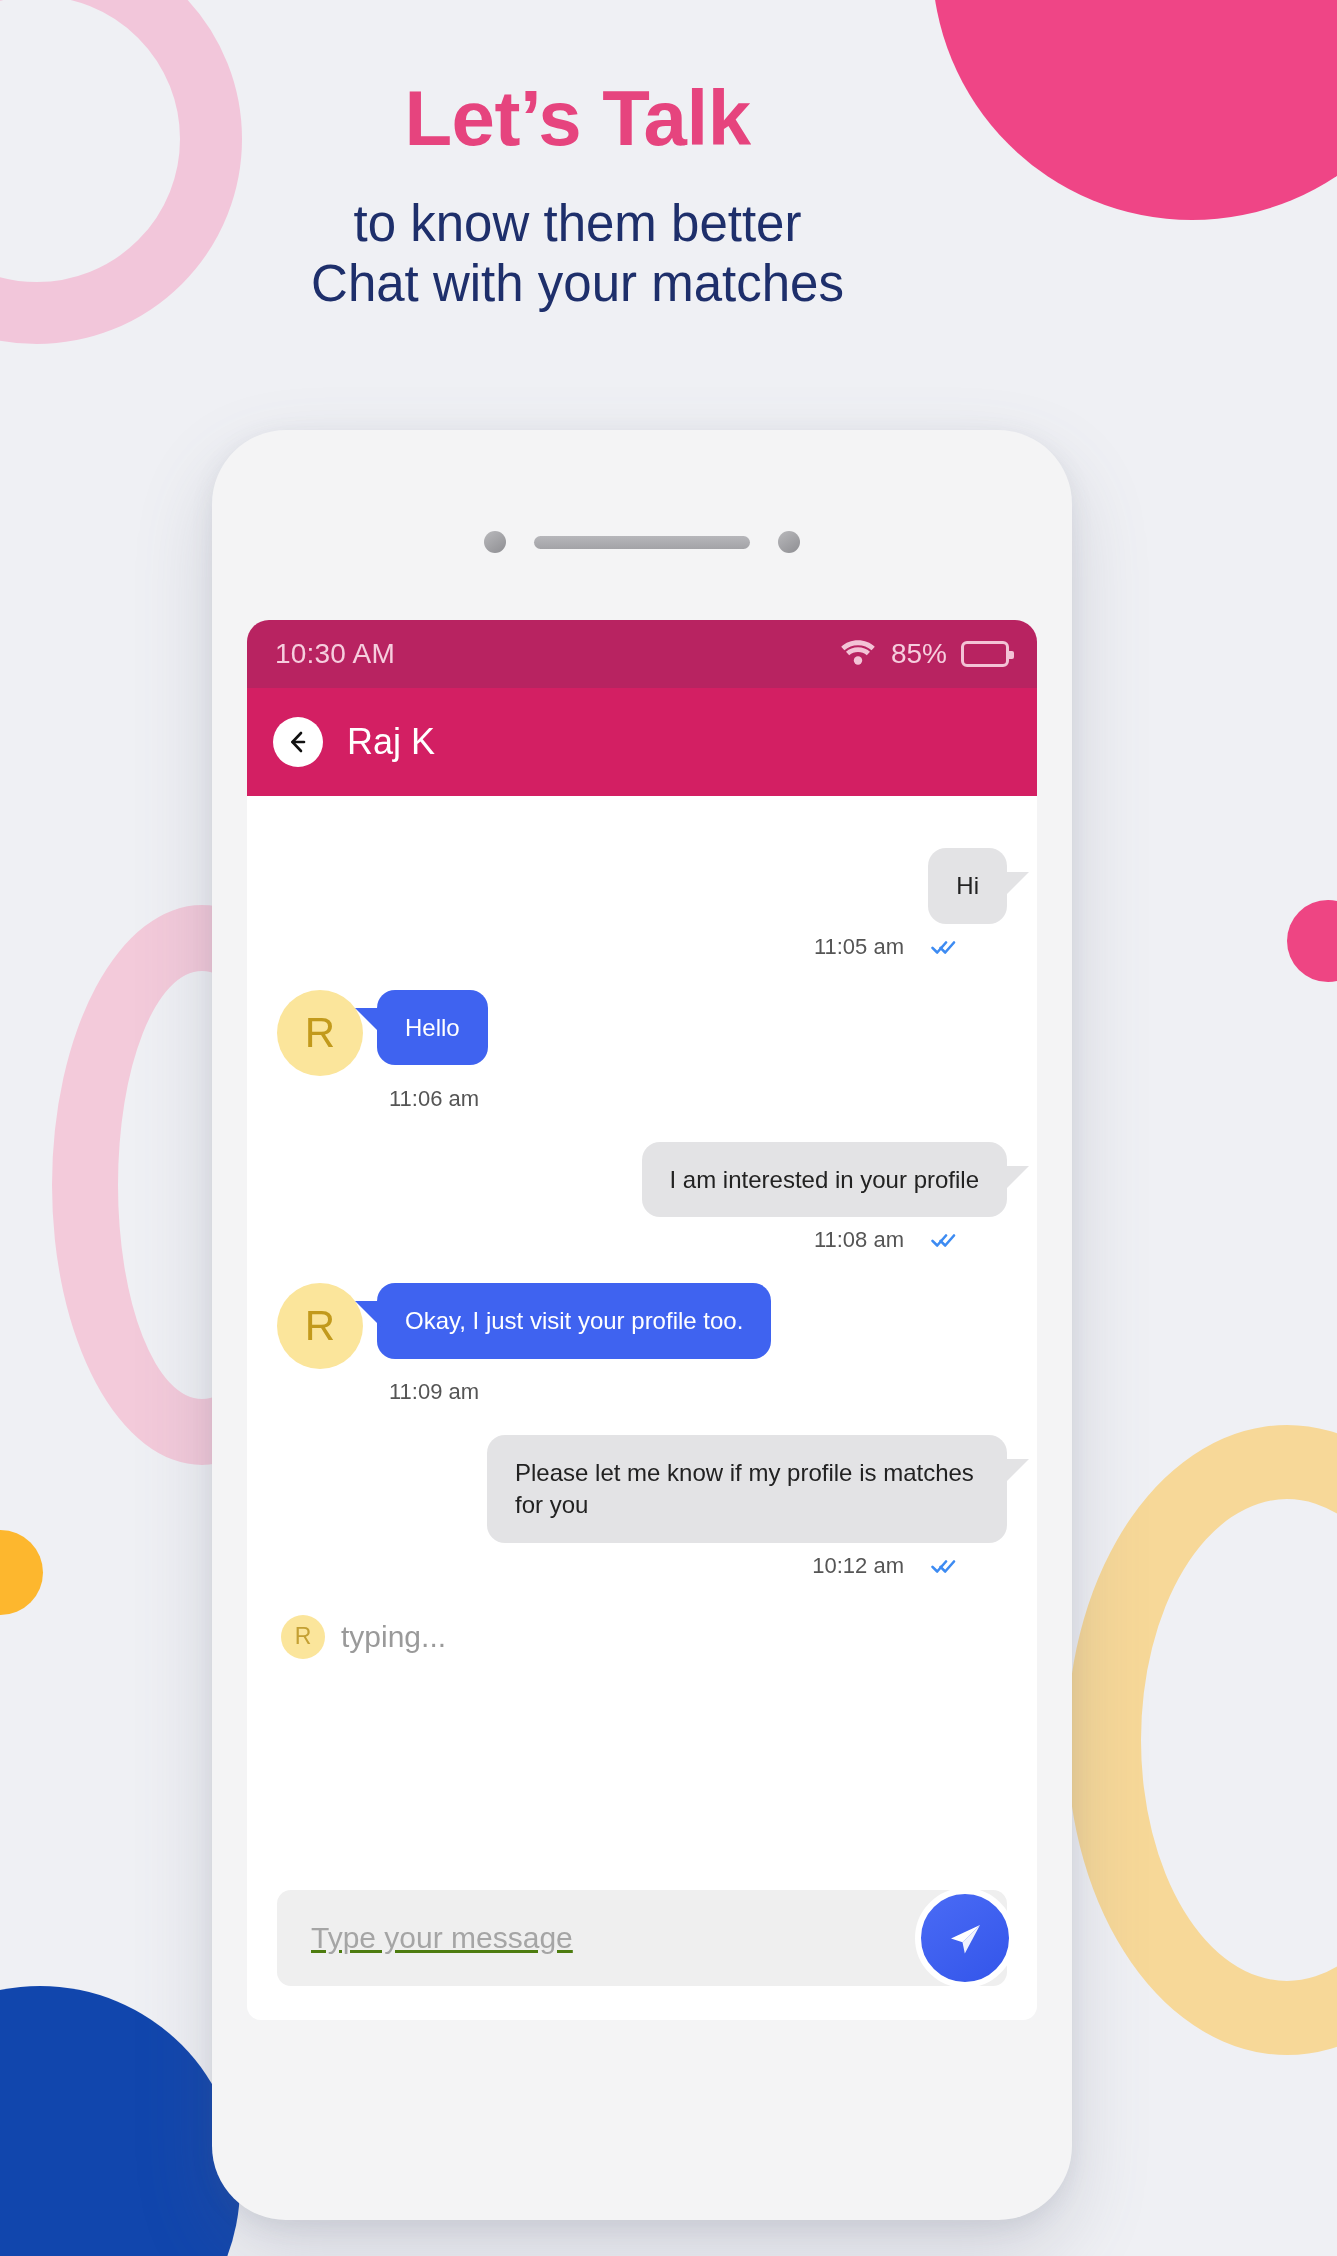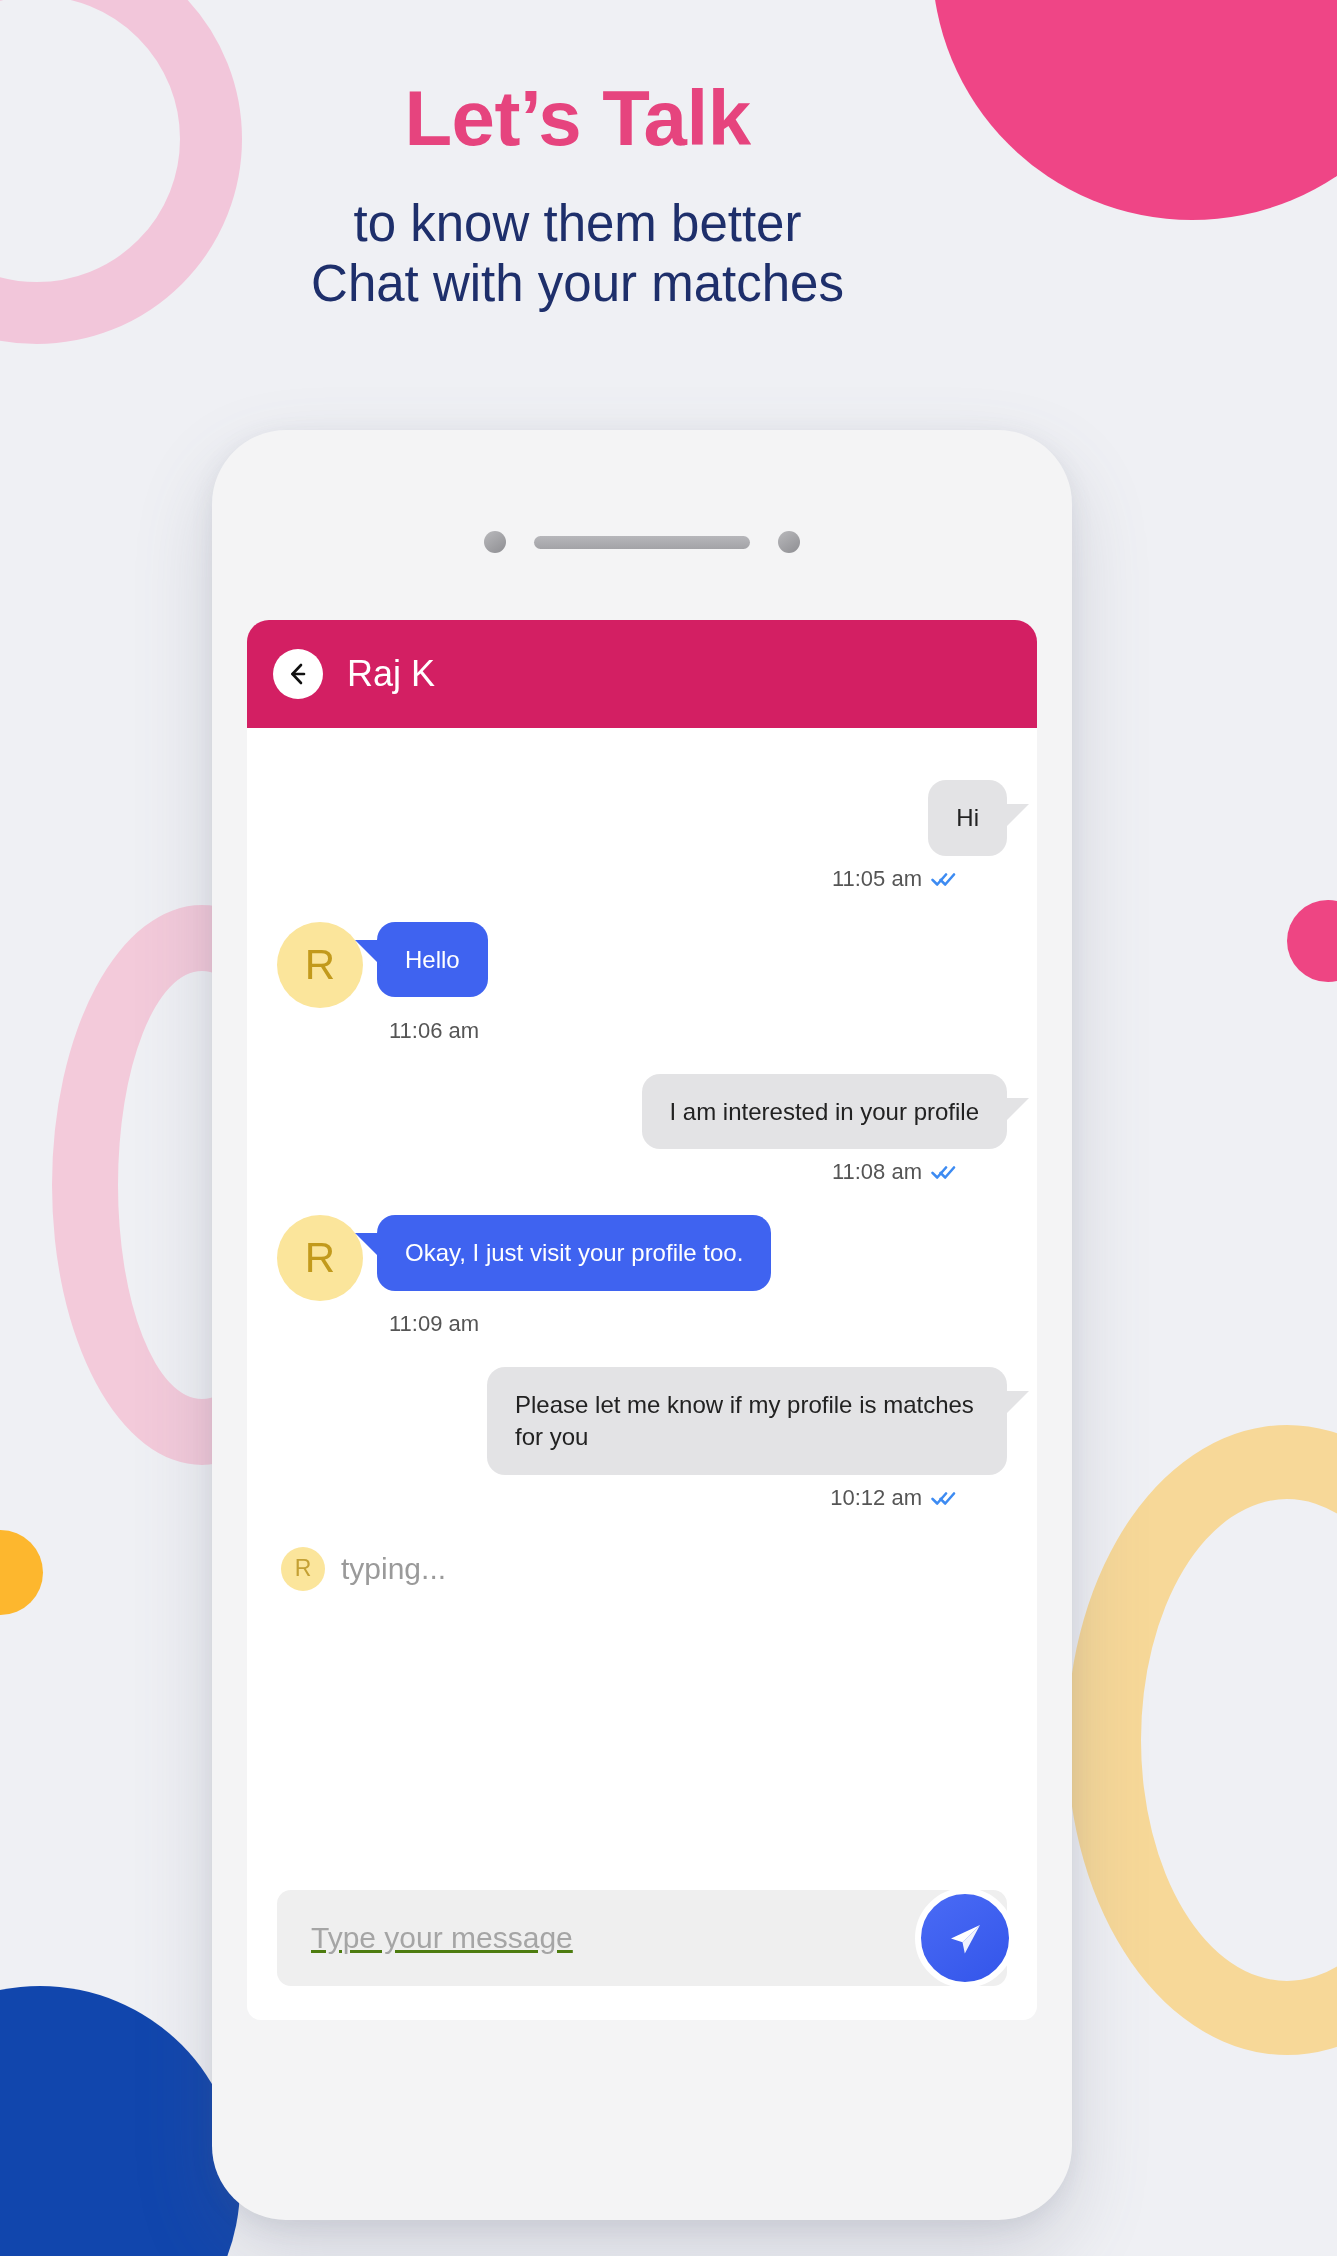--- a/index.html
+++ b/index.html
@@ -258,21 +258,21 @@
     border-top: 0 solid transparent;
     border-bottom: 26px solid transparent;
     border-right: 26px solid #3f63f0;
   }
 
   .meta {
     font-size: 22px;
     color: #555;
     display: flex;
     align-items: center;
-    gap: 9px;
+    gap: 27px;
     margin-bottom: 30px;
   }
   .meta.out { justify-content: flex-end; padding-right: 50px; }
   .meta.in  { justify-content: flex-start; padding-left: 112px; }
 
   .ticks { display: block; }
 
   
   #typing-row {
     display: flex;
@@ -354,20 +354,36 @@
   <div id="phone">
 
     <div id="phone-notch">
       <span class="notch-dot"></span>
       <span id="notch-speaker"></span>
       <span class="notch-dot"></span>
     </div>
 
     <div id="screen">
 
+      <div id="status-bar">
+        <span id="status-time">10:30 AM</span>
+        <span id="status-right">
+          <span class="wifi-icon">
+            <svg width="38" height="28" viewBox="0 0 38 28">
+              <path d="M19 7.2c5.2 0 10 1.9 13.6 5.1l3.2-3.6C31.4 4.6 25.5 2.3 19 2.3S6.6 4.6 2.2 8.7l3.2 3.6C9 9.1 13.8 7.2 19 7.2z" fill="#f3c3d6"></path>
+              <path d="M19 14.1c3.3 0 6.4 1.2 8.8 3.2l3.2-3.6C27.8 10.9 23.6 9.3 19 9.3s-8.8 1.6-12 4.4l3.2 3.6c2.4-2 5.5-3.2 8.8-3.2z" fill="#f3c3d6"></path>
+              <circle cx="19" cy="22.5" r="4.2" fill="#f3c3d6"></circle>
+            </svg>
+          </span>
+          <span id="status-battery-pct">85%</span>
+          <span class="battery-icon">
+            <span class="battery-fill" style="width: 85%;"></span>
+          </span>
+        </span>
+      </div>
 
       <div id="app-bar">
         <span id="back-button">
           <svg width="26" height="26" viewBox="0 0 26 26">
             <path d="M16 4 L7.5 13 L16 22" fill="none" stroke="#111" stroke-width="2.6" stroke-linecap="round" stroke-linejoin="round"></path>
             <path d="M7.5 13 H19" stroke="#111" stroke-width="2.6" stroke-linecap="round"></path>
           </svg>
         </span>
         <span id="chat-title">Raj K</span>
       </div>

